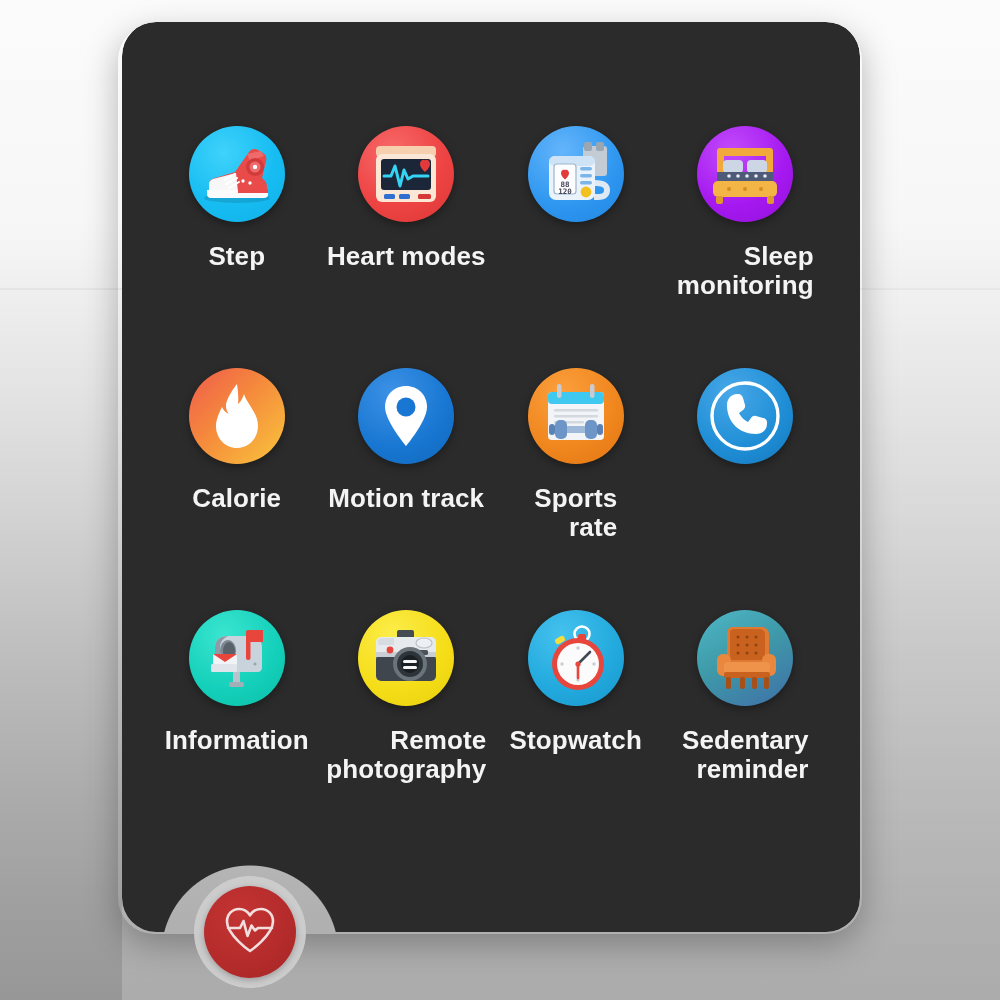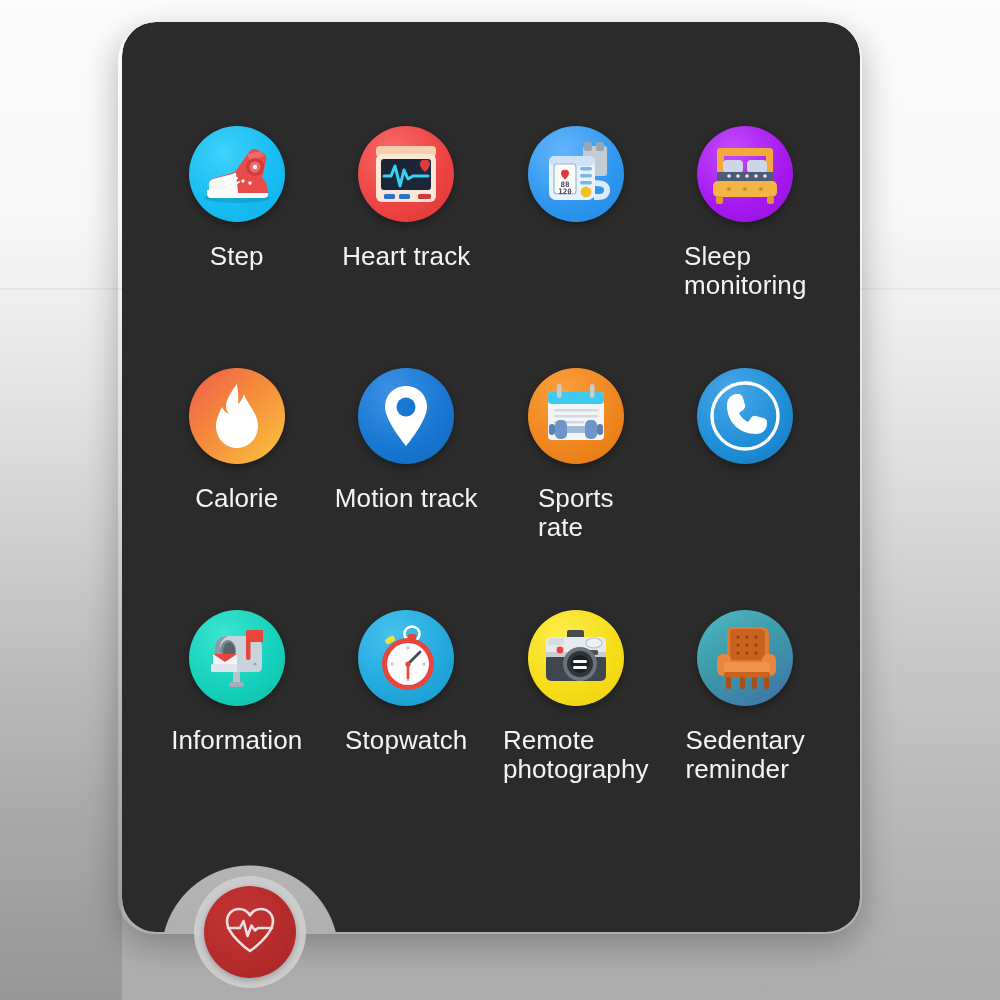--- a/index.html
+++ b/index.html
@@ -110,25 +110,25 @@
     display: flex;
     align-items: center;
     justify-content: center;
     box-shadow: 0 3px 8px rgba(0,0,0,0.35);
     overflow: hidden;
   }
   .tile-icon svg { display: block; }
 
   .tile-label {
     margin-top: 20px;
-    text-align: left;
+    text-align: right;
     color: #f4f4f4;
     font-size: 26px;
     line-height: 29px;
-    font-weight: 400;
+    font-weight: 700;
     letter-spacing: 0.1px;
     white-space: pre-line;
   }
 
   
   .heart-halo {
     position: absolute;
     left: 194px;
     top: 876px;
     width: 112px;
@@ -193,21 +193,21 @@
         <rect x="18" y="20" width="60" height="11" rx="4" fill="#f6cfae"></rect>
         <rect x="18" y="28" width="60" height="48" rx="6" fill="#fbe7d6"></rect>
         <rect x="23" y="33" width="50" height="31" rx="3" fill="#1b2738"></rect>
         <polyline points="26,50 33,50 37,40 42,60 46,44 50,53 55,50 70,50" fill="none" stroke="#35d4f5" stroke-width="3" stroke-linecap="round" stroke-linejoin="round"></polyline>
         <path d="M62 38 C62 35 64.5 33 67 34.2 C69.5 33 72 35 72 38 C72 42 67 46 67 46 C67 46 62 42 62 38 Z" fill="#e23a3a"></path>
         <rect x="26" y="68" width="11" height="5" rx="1.6" fill="#2f6fd0"></rect>
         <rect x="41" y="68" width="11" height="5" rx="1.6" fill="#2f6fd0"></rect>
         <rect x="60" y="68" width="13" height="5" rx="1.6" fill="#d63636"></rect>
       </svg>
         </div>
-        <div class="tile-label">Heart track</div>
+        <div class="tile-label">Heart modes</div>
       </div>
       <div class="tile">
         <div class="tile-icon">
           <div style="position:absolute;inset:0;background:radial-gradient(circle at 36% 26%,#64b5fb 0%,#2f97f0 58%,#1f84e2 100%)"></div>
       <svg width="96" height="96" viewBox="0 0 96 96" style="position:relative">
         <rect x="55" y="20" width="24" height="30" rx="3" fill="#c3cbd4"></rect>
         <rect x="56" y="16" width="8" height="9" rx="2" fill="#9aa6b2"></rect>
         <rect x="68" y="16" width="8" height="9" rx="2" fill="#9aa6b2"></rect>
         <path d="M66 54 C78 54 82 58 82 64 C82 70 78 74 70 74 L66 74 L66 68 L70 68 C74 68 76 67 76 64 C76 61 74 60 66 60 Z" fill="#dfe9f3"></path>
         <rect x="21" y="30" width="46" height="44" rx="7" fill="#eaf3fb"></rect>
@@ -322,42 +322,20 @@
         <rect x="22" y="54" width="26" height="8" rx="1.5" fill="#dfe5ea"></rect>
         <rect x="57" y="20" width="4.5" height="30" rx="2" fill="#e8453c"></rect>
         <rect x="60" y="20" width="14" height="12" fill="#e8453c"></rect>
         <circle cx="66" cy="54" r="1.6" fill="#9aa6b0"></circle>
       </svg>
         </div>
         <div class="tile-label">Information</div>
       </div>
       <div class="tile">
         <div class="tile-icon">
-          <div style="position:absolute;inset:0;background:radial-gradient(circle at 36% 26%,#45c2ee 0%,#22a9dd 58%,#1897cc 100%)"></div>
-      <svg width="96" height="96" viewBox="0 0 96 96" style="position:relative">
-        <circle cx="54" cy="24" r="7.5" fill="none" stroke="#ffffff" stroke-width="2.6"></circle>
-        <rect x="50" y="24" width="8" height="7" rx="2" fill="#e8453c"></rect>
-        <rect x="27" y="27" width="10" height="6" rx="2.5" fill="#f3dd3f" transform="rotate(-30 32 30)"></rect>
-        <circle cx="50" cy="54" r="26" fill="#e8453c"></circle>
-        <circle cx="50" cy="54" r="21" fill="#fbfbfb"></circle>
-        <g fill="#c9ced6">
-          <circle cx="50" cy="38" r="1.7"></circle>
-              <circle cx="66" cy="54" r="1.7"></circle>
-          <circle cx="50" cy="70" r="1.7"></circle>
-              <circle cx="34" cy="54" r="1.7"></circle>
-        </g>
-        <line x1="50" y1="54" x2="62" y2="42" stroke="#3f4853" stroke-width="2.6" stroke-linecap="round"></line>
-        <line x1="50" y1="54" x2="50" y2="68" stroke="#e8453c" stroke-width="2.6" stroke-linecap="round"></line>
-        <circle cx="50" cy="54" r="2.6" fill="#e8453c"></circle>
-      </svg>
-        </div>
-        <div class="tile-label">Stopwatch</div>
-      </div>
-      <div class="tile">
-        <div class="tile-icon">
           <div style="position:absolute;inset:0;background:radial-gradient(circle at 36% 26%,#fced4a 0%,#f5dd18 58%,#e9cf0c 100%)"></div>
       <svg width="96" height="96" viewBox="0 0 96 96" style="position:relative">
         <rect x="39" y="20" width="17" height="9" rx="2" fill="#444b52"></rect>
         <rect x="18" y="27" width="60" height="44" rx="5" fill="#e7eaed"></rect>
         <rect x="18" y="44" width="60" height="27" rx="5" fill="#3f464d"></rect>
         <rect x="18" y="42" width="60" height="5" fill="#c9ced4"></rect>
         <path d="M20 31 C20 29 22 28 24 28 L36 28 L36 35 L20 35 Z" fill="#d7dce1"></path>
         <ellipse cx="66" cy="33" rx="8" ry="5" fill="#eef1f4" stroke="#b9c0c7" stroke-width="1.2"></ellipse>
         <rect x="57" y="40" width="13" height="5" rx="1.6" fill="#4a525a"></rect>
         <circle cx="32" cy="40" r="3.4" fill="#e8453c"></circle>
@@ -366,20 +344,42 @@
         <circle cx="52" cy="54" r="9" fill="#1a1f24"></circle>
         <rect x="45" y="50" width="14" height="3" rx="1.5" fill="#f3f5f7"></rect>
         <rect x="45" y="56" width="14" height="3" rx="1.5" fill="#f3f5f7"></rect>
       </svg>
         </div>
         <div class="tile-label">Remote
 photography</div>
       </div>
       <div class="tile">
         <div class="tile-icon">
+          <div style="position:absolute;inset:0;background:radial-gradient(circle at 36% 26%,#45c2ee 0%,#22a9dd 58%,#1897cc 100%)"></div>
+      <svg width="96" height="96" viewBox="0 0 96 96" style="position:relative">
+        <circle cx="54" cy="24" r="7.5" fill="none" stroke="#ffffff" stroke-width="2.6"></circle>
+        <rect x="50" y="24" width="8" height="7" rx="2" fill="#e8453c"></rect>
+        <rect x="27" y="27" width="10" height="6" rx="2.5" fill="#f3dd3f" transform="rotate(-30 32 30)"></rect>
+        <circle cx="50" cy="54" r="26" fill="#e8453c"></circle>
+        <circle cx="50" cy="54" r="21" fill="#fbfbfb"></circle>
+        <g fill="#c9ced6">
+          <circle cx="50" cy="38" r="1.7"></circle>
+              <circle cx="66" cy="54" r="1.7"></circle>
+          <circle cx="50" cy="70" r="1.7"></circle>
+              <circle cx="34" cy="54" r="1.7"></circle>
+        </g>
+        <line x1="50" y1="54" x2="62" y2="42" stroke="#3f4853" stroke-width="2.6" stroke-linecap="round"></line>
+        <line x1="50" y1="54" x2="50" y2="68" stroke="#e8453c" stroke-width="2.6" stroke-linecap="round"></line>
+        <circle cx="50" cy="54" r="2.6" fill="#e8453c"></circle>
+      </svg>
+        </div>
+        <div class="tile-label">Stopwatch</div>
+      </div>
+      <div class="tile">
+        <div class="tile-icon">
           <div style="position:absolute;inset:0;background:linear-gradient(150deg,#4fb8c8 0%,#3e9aa8 45%,#3f6fa8 100%)"></div>
       <svg width="96" height="96" viewBox="0 0 96 96" style="position:relative">
         <path d="M30 22 C30 19 33 17 37 17 L64 17 C69 17 72 20 72 25 L72 52 L30 52 Z" fill="#e07a32"></path>
         <path d="M33 22 C33 20 35 19 38 19 L62 19 C66 19 68 21 68 25 L68 50 L33 50 Z" fill="#c9611f"></path>
         <g fill="#8e4314">
           <circle cx="41" cy="27" r="1.5"></circle>
               <circle cx="50" cy="27" r="1.5"></circle>
               <circle cx="59" cy="27" r="1.5"></circle>
           <circle cx="41" cy="35" r="1.5"></circle>
               <circle cx="50" cy="35" r="1.5"></circle>

